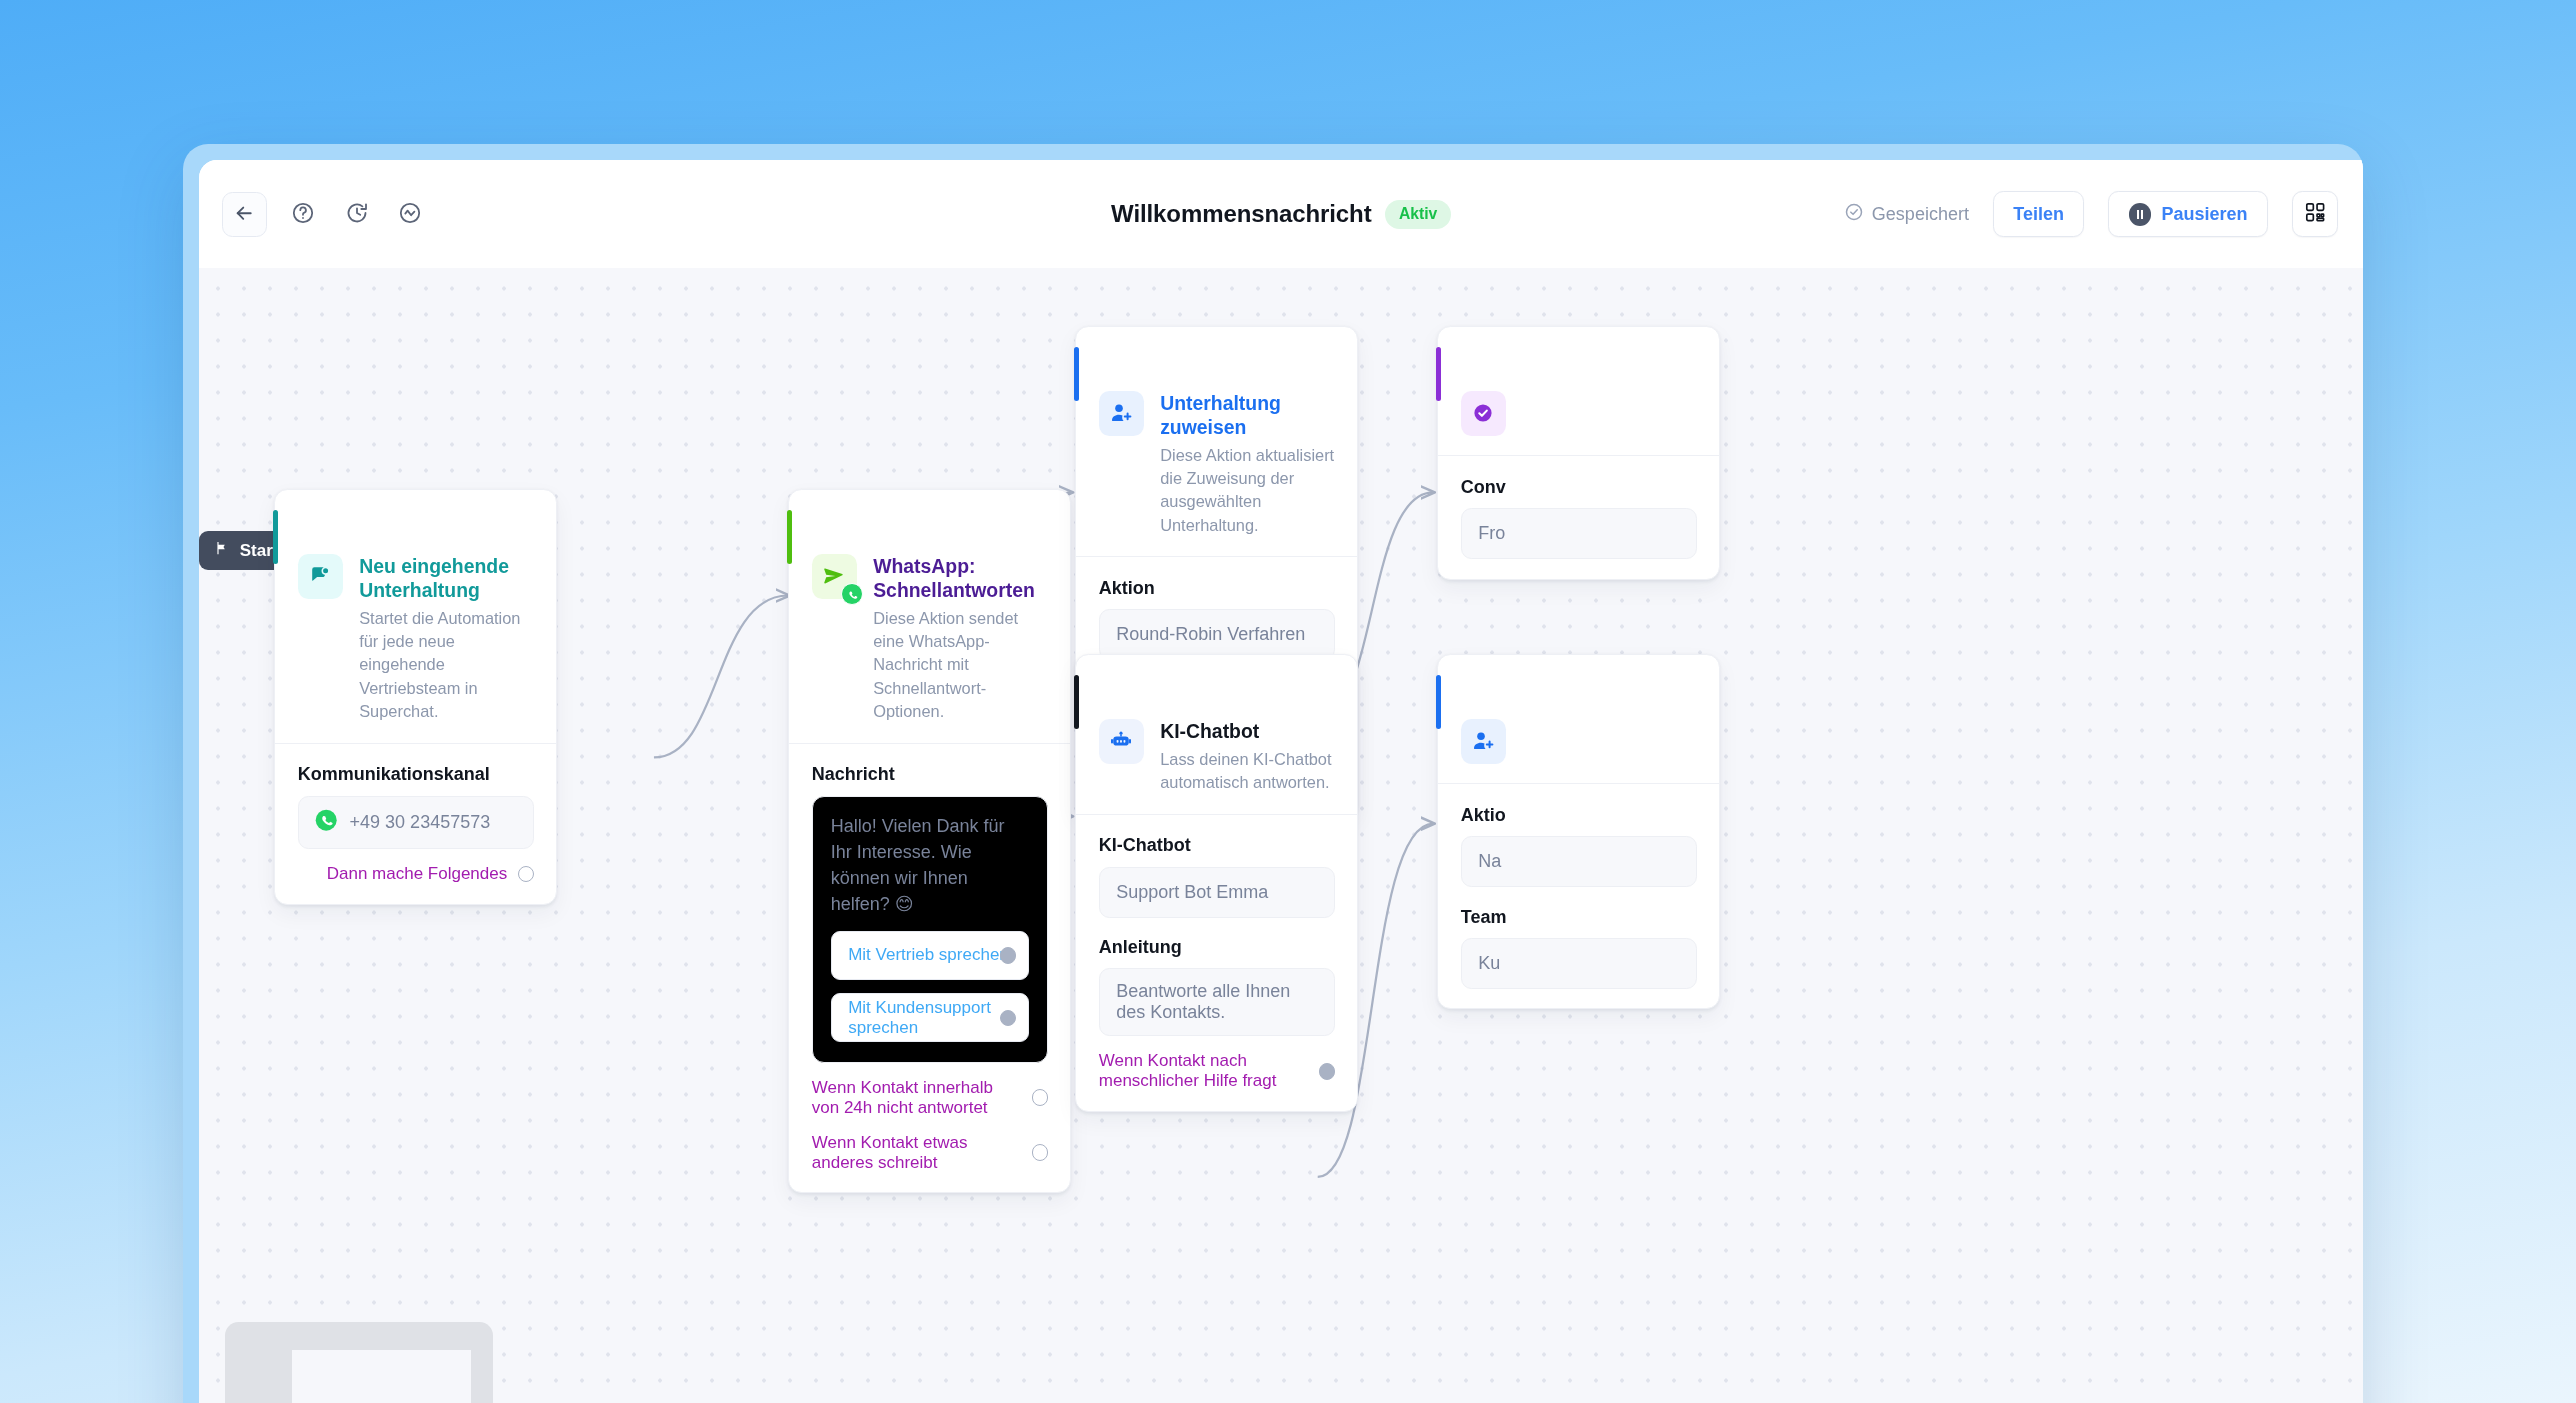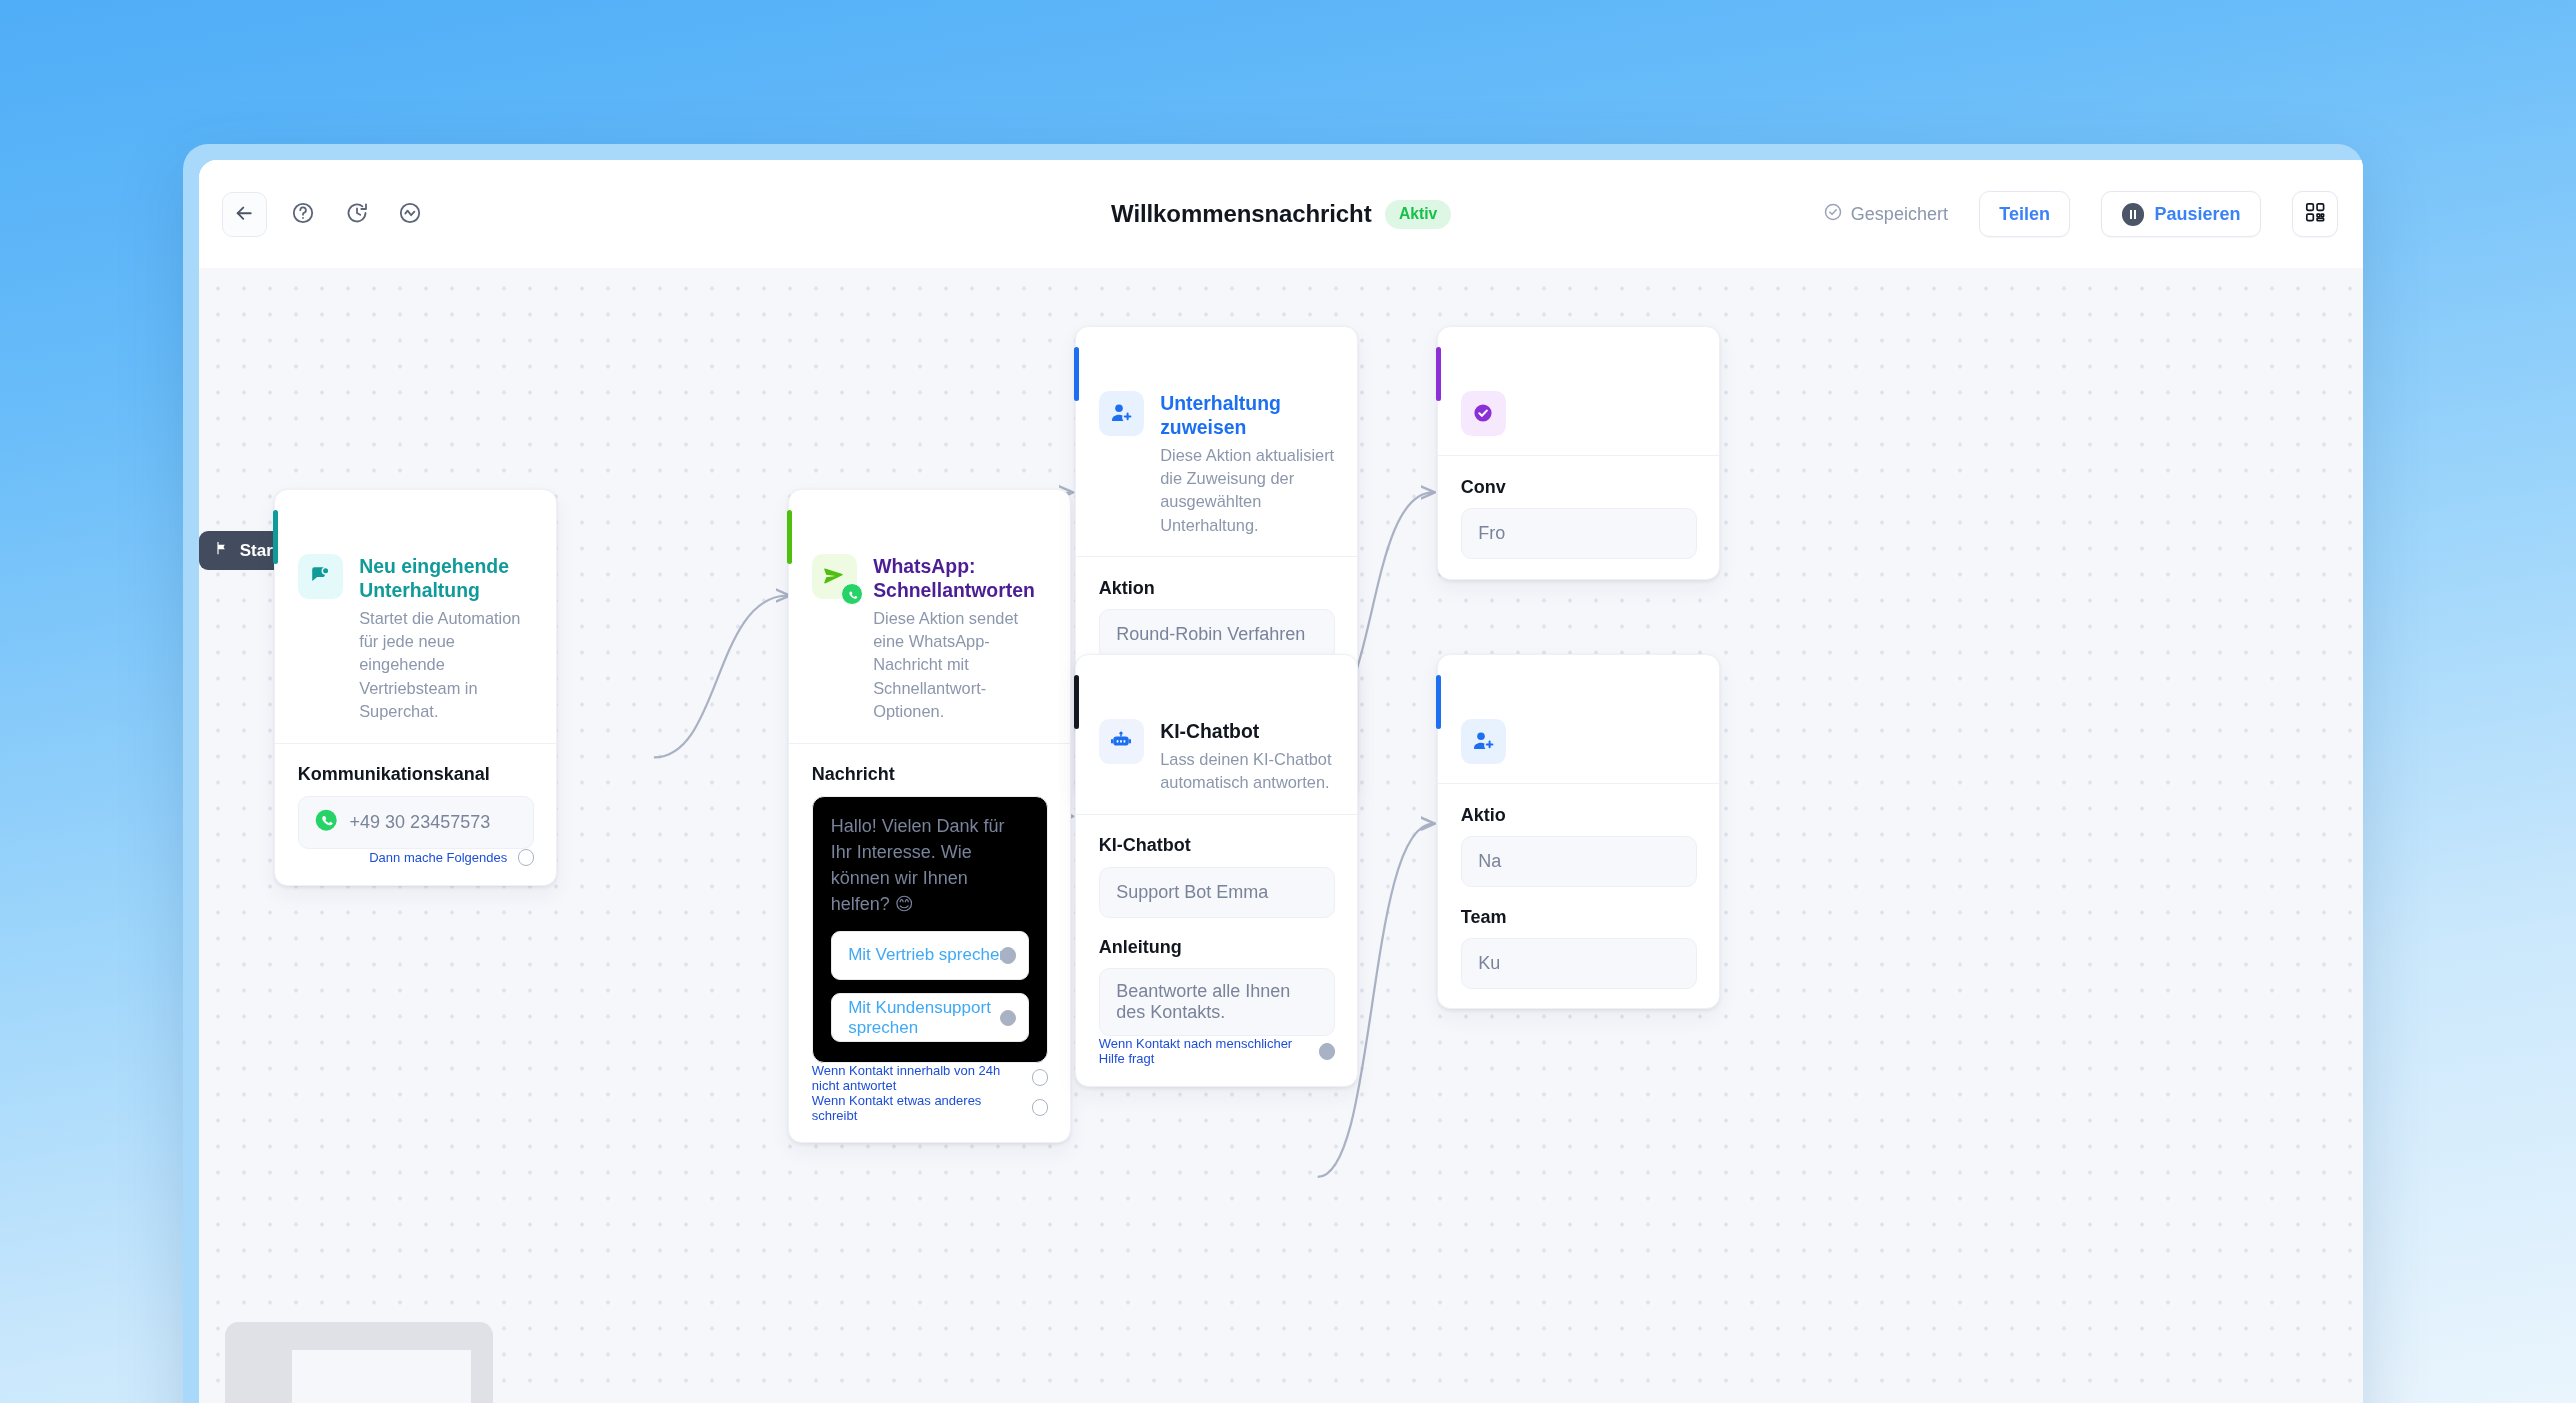--- a/index.html
+++ b/index.html
@@ -60,21 +60,21 @@
   }
   .tb-center > * { pointer-events: auto; }
   #page-title {
     font-size: 24px; font-weight: 600; color: #11161F; letter-spacing: -0.1px;
   }
   #status-badge {
     background: #DEF7E5; color: #18C04A;
     font-size: 15.7px; font-weight: 600;
     padding: 5.2px 14px; border-radius: 745px;
   }
-  .tb-right { margin-left: auto; display:flex; align-items:center; gap: 31px; text-align: center; }
+  .tb-right { margin-left: auto; display:flex; align-items:center; gap: 24px; text-align: center; }
   .saved {
     display:flex; align-items:center; gap: 7.5px;
     color: #8C97AC; font-size: 18px; font-weight: 400;
   }
   .btn {
     height: 46px; border-radius: 10.4px;
     border: 0.7px solid #E4E8F0; background: #fff;
     display:flex; align-items:center; gap: 10.4px;
     padding: 0 19.4px; cursor: pointer;
     font-size: 18px; font-weight: 600; color: #3b82f6;
@@ -153,22 +153,22 @@
   .msg-text { font-size: 18px; color: #79839A; line-height: 1.45; }
   .qr-item {
     margin-top: 13.4px; background: #fff;
     border: 0.7px solid #E7EAF1; border-radius: 9px;
     height: 49px; display:flex; align-items:center;
     padding: 0 16.4px; font-size: 17px; color: #3FA9F5; font-weight: 400;
     position: relative;
   }
   .out-row {
     display: flex; align-items: center; justify-content: flex-end;
-    gap: 10.4px; font-size: 13px; color: #1d4ed8;
-    position: relative;
+    gap: 10.4px; font-size: 17px; color: #a21caf;
+    margin-top: 15px; position: relative;
   }
   .port {
     width: 16.4px; height: 16.4px; border-radius: 50%;
     border: 1.9px solid #A9B2C4; background: #fff; flex: 0 0 auto;
   }
   .port.filled { background: #A9B2C4; border-color: #A9B2C4; }
   .port.right-edge { position: absolute; right: -31px; }
 
   
   #start-chip {

